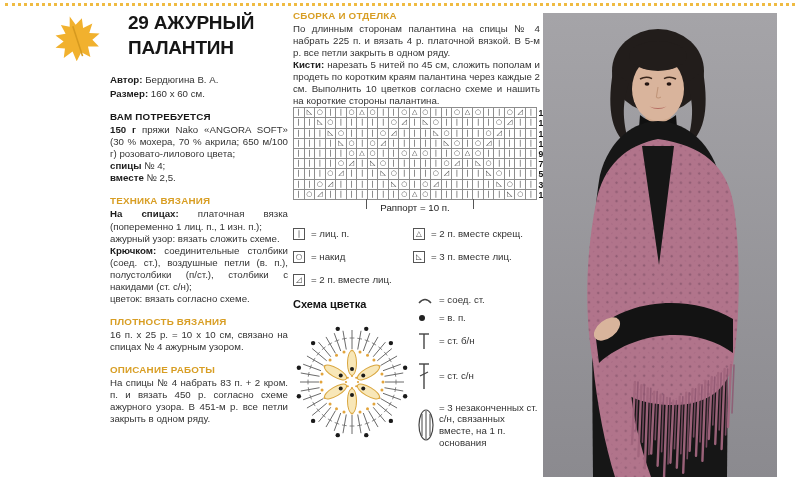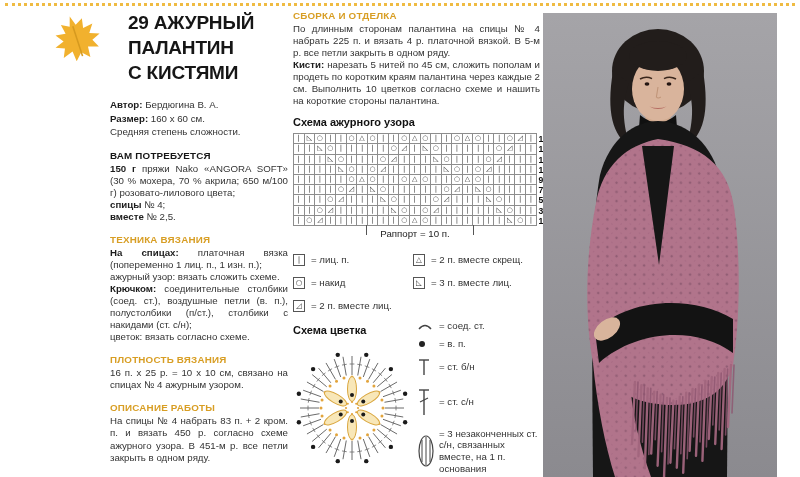--- a/index.html
+++ b/index.html
@@ -59,26 +59,24 @@
     <g transform="rotate(-18 12 12)">
       <path fill="#f1b12e" d="M12 1.5 L13.4 5.8 L16.9 3.9 L16.1 8.2 L20.6 7.6 L18 11.2 L22.3 12.8 L18.4 14.4 L20.2 18.2 L15.6 16.7 L15.2 21.4 L12 18.2 L8.8 21.4 L8.4 16.7 L3.8 18.2 L5.6 14.4 L1.7 12.8 L6 11.2 L3.4 7.6 L7.9 8.2 L7.1 3.9 L10.6 5.8 Z"></path>
       <path stroke="#d69a1f" stroke-width="0.7" d="M12 6 L12 20" fill="none"></path>
     </g>
   </svg>
 
   <div class="left-text">
     <h1 class="title">
       <span>29 АЖУРНЫЙ</span><br>
       <span>ПАЛАНТИН</span><br>
-      <span>С КИСТЯМИ</span>
     </h1>
     <div class="meta">
       <div><b>Автор:</b><span> Бердюгина В. А.</span></div>
       <div><b>Размер:</b><span> 160 х 60 см.</span></div>
-      <div><span>Средняя степень сложности.</span></div>
     </div>
 
     <div class="sec">
       <div class="sec-title">ВАМ ПОТРЕБУЕТСЯ</div>
       <p class="body"><b>150 г</b><span> пряжи Nako «ANGORA SOFT» (30 % мохера, 70 % акрила; 650 м/100 г) розовато-лилового цвета;</span></p>
       <p class="body"><b>спицы</b><span> № 4;</span></p>
       <p class="body"><b>вместе</b><span> № 2,5.</span></p>
     </div>
 
     <div class="sec">
@@ -98,21 +96,20 @@
       <div class="sec-title gold">ОПИСАНИЕ РАБОТЫ</div>
       <p class="body">На спицы № 4 набрать 83 п. + 2 кром. п. и вязать 450 р. согласно схеме ажурного узора. В 451-м р. все петли закрыть в одном ряду.</p>
     </div>
   </div>
 
   <div class="mid">
     <div class="sec-title gold">СБОРКА И ОТДЕЛКА</div>
     <p class="body">По длинным сторонам палантина на спицы № 4 набрать 225 п. и вязать 4 р. платочной вязкой. В 5-м р. все петли закрыть в одном ряду.</p>
     <p class="body"><b>Кисти:</b><span> нарезать 5 нитей по 45 см, сложить пополам и продеть по коротким краям палантина через каждые 2 см. Выполнить 10 цветков согласно схеме и нашить на короткие стороны палантина.</span></p>
 
-    <div class="chart-title">Схема ажурного узора</div>
     <div class="chart-wrap">
       <div id="chart-grid">
           <div class="cc">|</div>
           <div class="cc">◺</div>
           <div class="cc">○</div>
           <div class="cc">|</div>
           <div class="cc">|</div>
           <div class="cc">○</div>
           <div class="cc">△</div>
           <div class="cc">○</div>

